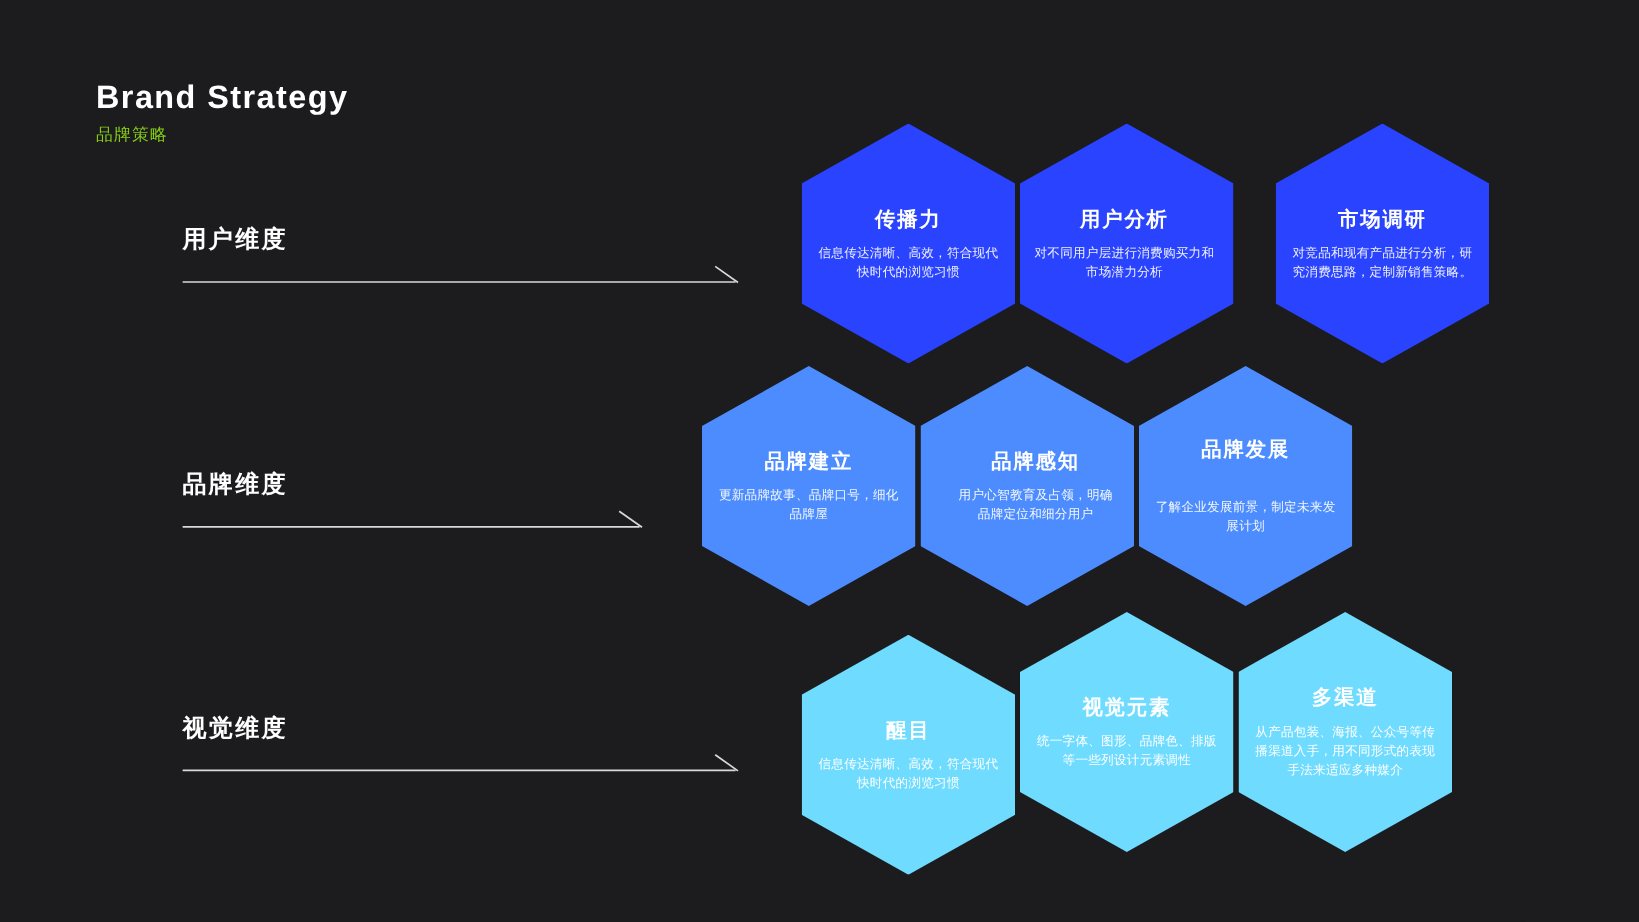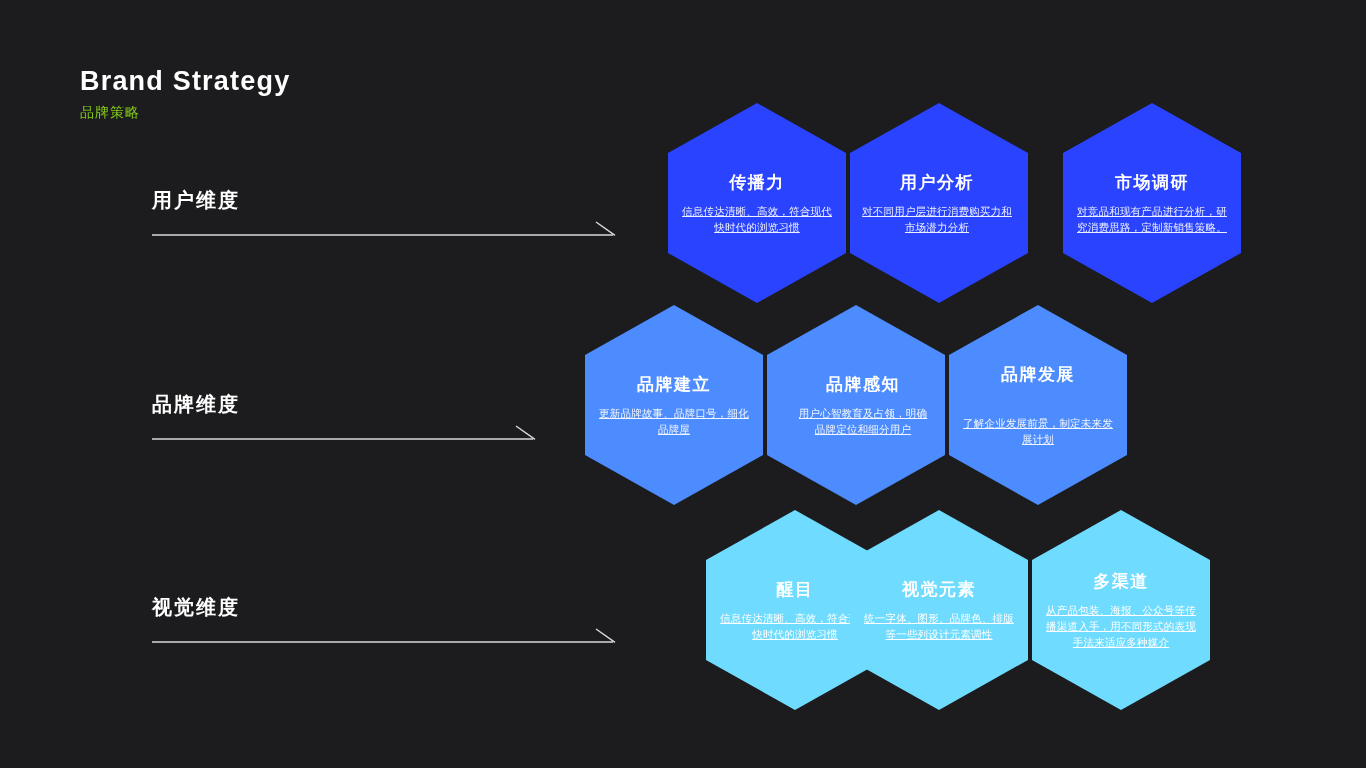--- a/index.html
+++ b/index.html
@@ -89,21 +89,20 @@
     letter-spacing: 1.5px;
     line-height: 22px;
     margin-bottom: 9px;
     white-space: nowrap;
   }
   .hex .hex-desc {
     font-size: 10.5px;
     color: #ffffff;
     line-height: 16px;
     letter-spacing: 0.2px;
-    text-decoration: underline;
   }
 
   
   .row-1 .hex { background: #2943ff; }
   .row-2 .hex { background: #4d8cff; }
   .row-3 .hex { background: #6fdcff; }
   .row-1 .hex .hex-desc { color: #eef1ff; }
   .row-2 .hex .hex-desc { color: #f2f7ff; }
   .row-3 .hex .hex-desc { color: #ffffff; }
 </style>
@@ -165,21 +164,21 @@
       <div class="hex-title">品牌感知</div>
       <div class="hex-desc">用户心智教育及占领，明确品牌定位和细分用户</div>
     </div>
     <div class="hex" style="left:949px; top:305px;gap:20px;">
       <div class="hex-title">品牌发展</div>
       <div class="hex-desc">了解企业发展前景，制定未来发展计划</div>
     </div>
   </div>
 
   <div class="hex-row row-3">
-    <div class="hex" style="left:668px; top:510px;margin-left:38px;">
+    <div class="hex" style="left:668px; top:529px;">
       <div class="hex-title">醒目</div>
       <div class="hex-desc">信息传达清晰、高效，符合现代快时代的浏览习惯</div>
     </div>
     <div class="hex" style="left:850px; top:510px;">
       <div class="hex-title">视觉元素</div>
       <div class="hex-desc">统一字体、图形、品牌色、排版等一些列设计元素调性</div>
     </div>
     <div class="hex" style="left:1032px; top:510px;">
       <div class="hex-title">多渠道</div>
       <div class="hex-desc">从产品包装、海报、公众号等传播渠道入手，用不同形式的表现手法来适应多种媒介</div>

